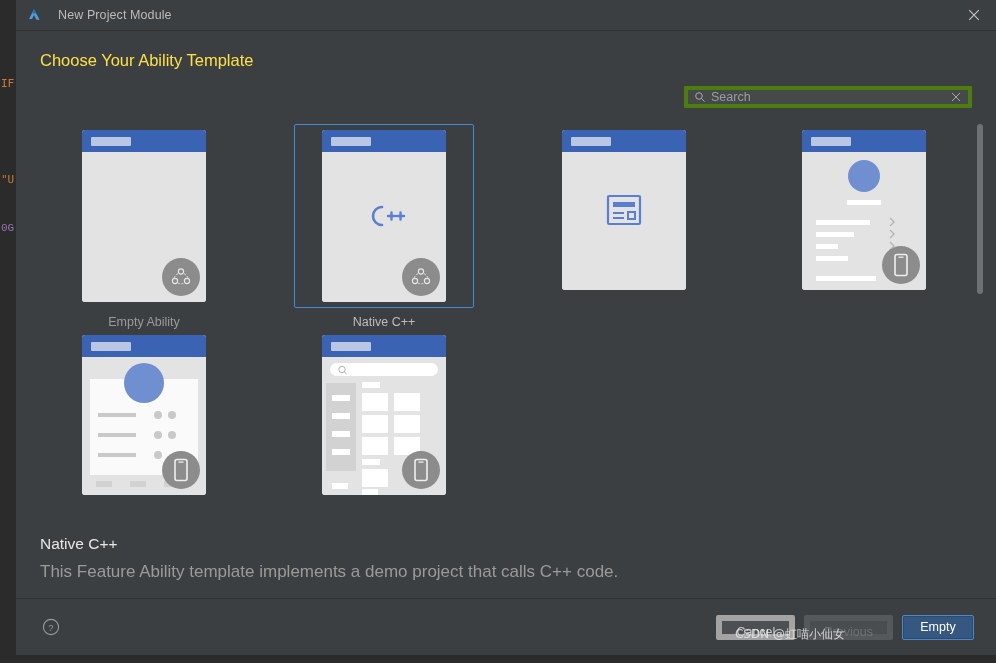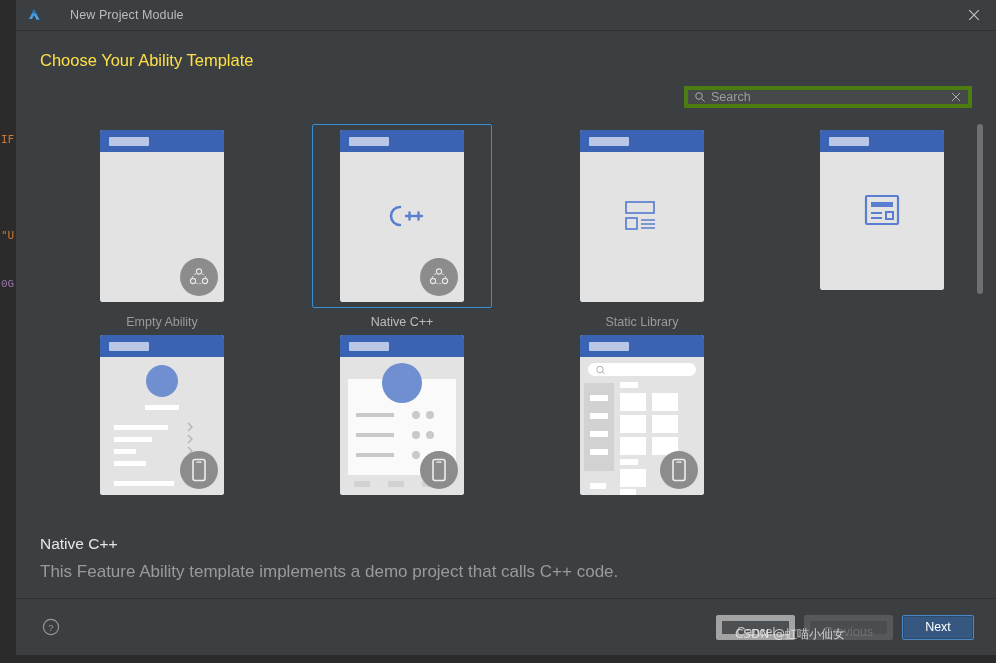--- a/index.html
+++ b/index.html
@@ -24,21 +24,21 @@
   .ide-code {
     position: absolute;
     left: 0; top: 0;
     width: 24px; height: 663px;
     background: #2b2b2b;
     font-family: "DejaVu Sans Mono", monospace;
     font-size: 11px;
     line-height: 16px;
     overflow: hidden;
     white-space: pre;
-    padding-top: 100px;
+    padding-top: 44px;
     box-sizing: border-box;
   }
   .ide-code span { display: block; padding-left: 1px; }
   .c-orange { color: #cc7832; }
   .c-purple { color: #9876aa; font-family: Liberation Mono, monospace; }
 
   
   .dialog {
     position: absolute;
     left: 16px; top: 0;
@@ -58,21 +58,21 @@
     align-items: center;
     position: relative;
     flex: 0 0 auto;
   }
   .app-logo {
     width: 16px; height: 16px;
     margin-left: 10px;
     flex: 0 0 auto;
   }
   .titlebar-title {
-    margin-left: 28px;
+    margin-left: 16px;
     color: #bbbbbb;
     font-size: 12.5px;
     letter-spacing: 0.1px;
   }
   .titlebar-close {
     position: absolute;
     right: 8px; top: 50%;
     transform: translateY(-50%);
     width: 28px; height: 24px;
     display: flex; align-items: center; justify-content: center;
@@ -138,21 +138,21 @@
   .templates-area {
     position: relative;
     margin: 14px 0 0 0;
     flex: 0 0 auto;
     height: 392px;
     overflow: hidden;
   }
   .templates-grid {
     display: grid;
     grid-template-columns: repeat(4, 240px);
-    padding-left: 26px;
+    padding-left: 8px;
     row-gap: 0px;
   }
   .tcell {
     width: 240px;
     display: flex;
     flex-direction: column;
     align-items: center;
   }
 
   .tcard-wrap {
@@ -430,36 +430,20 @@
                     <path d="M15.0 8.6 A8 8 0 0 1 19.0 13.2" stroke="#e8e8e8" stroke-width="1" fill="none" stroke-dasharray="2 1.6"></path>
                     <path d="M8.8 18.0 A7 7 0 0 0 15.2 18.0" stroke="#e8e8e8" stroke-width="1" fill="none" stroke-dasharray="2 1.6"></path>
                   </svg>
                 </div>
               </div>
             </div>
             <div class="tlabel sel">Native C++</div>
           </div>
 
 
-          <div class="tcell">
-            <div class="tcard-wrap">
-              <div class="tcard">
-                <div class="hdr"></div>
-                <div class="surface"></div>
-                <div class="center-icon">
-                  <svg width="38" height="32" viewBox="0 0 38 32">
-                    <rect x="3" y="2" width="28" height="11" stroke="#5b7fd0" stroke-width="1.7" fill="none"></rect>
-                    <rect x="3" y="18" width="11" height="11" stroke="#5b7fd0" stroke-width="1.7" fill="none"></rect>
-                    <path d="M18 20 h14 M18 24 h14 M18 28 h14" stroke="#5b7fd0" stroke-width="1.7"></path>
-                  </svg>
-                </div>
-              </div>
-            </div>
-            <div class="tlabel">Static Library</div>
-          </div>
 
           <div class="tcell row2">
             <div class="tcard-wrap">
               <div class="tcard">
                 <div class="hdr"></div>
                 <div class="surface"></div>
                 <div class="center-icon">
                   <svg width="36" height="32" viewBox="0 0 36 32">
                     <rect x="2" y="2" width="32" height="28" stroke="#5b7fd0" stroke-width="2.2" fill="none" rx="1"></rect>
                     <rect x="7" y="8" width="22" height="5" fill="#5b7fd0"></rect>
@@ -585,21 +569,21 @@
     <div class="footer">
       <span class="help-btn">
         <svg width="18" height="18" viewBox="0 0 18 18">
           <circle cx="9" cy="9" r="7.6" stroke="#9a9a9a" stroke-width="1.1" fill="none"></circle>
           <text x="9" y="12.6" font-size="9.5" fill="#9a9a9a" text-anchor="middle" font-family="Liberation Sans, sans-serif">?</text>
         </svg>
       </span>
       <div class="btn-group">
         <div class="btn">Cancel</div>
         <div class="btn disabled">Previous</div>
-        <div class="btn primary">Next</div>
+        <div class="btn primary">Empty</div>
       </div>
     </div>
 
   </div>
 
   <div class="watermark">CSDN @虹喵小仙女</div>
 
 </div>
 
 </body></html>

